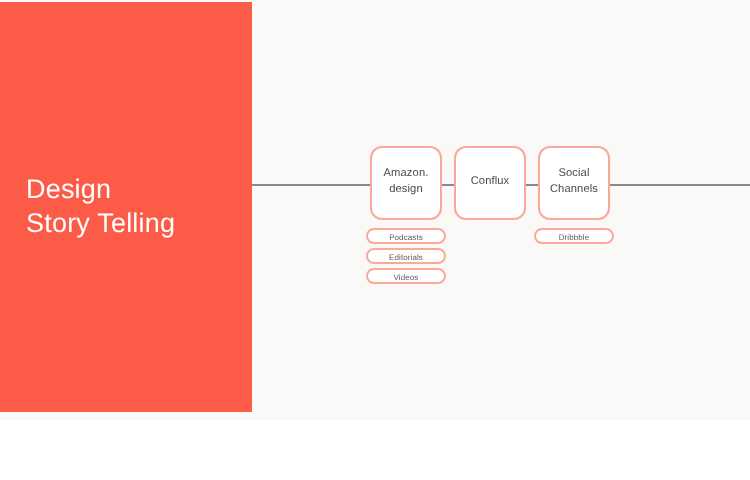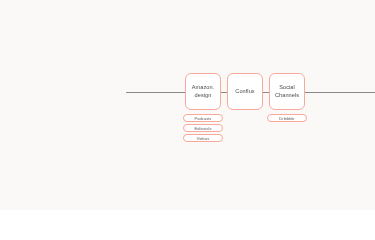--- a/index.html
+++ b/index.html
@@ -104,20 +104,24 @@
   #pill-podcasts   { left: 183px; top: 114px; }
   #pill-editorials { left: 183px; top: 124px; }
   #pill-videos     { left: 183px; top: 134px; }
   #pill-dribbble   { left: 267px; top: 114px; }
 </style>
 </head>
 <body>
 
 <div id="canvas">
 
+  <div id="hero-panel">
+    <div id="hero-title">Design
+Story Telling</div>
+  </div>
 
   <div id="connector-left" class="connector"></div>
   <div id="connector-mid-1" class="connector"></div>
   <div id="connector-mid-2" class="connector"></div>
   <div id="connector-right" class="connector"></div>
 
   <div id="node-amazon" class="node-box">
     <span class="node-label">Amazon.
 design</span>
   </div>

